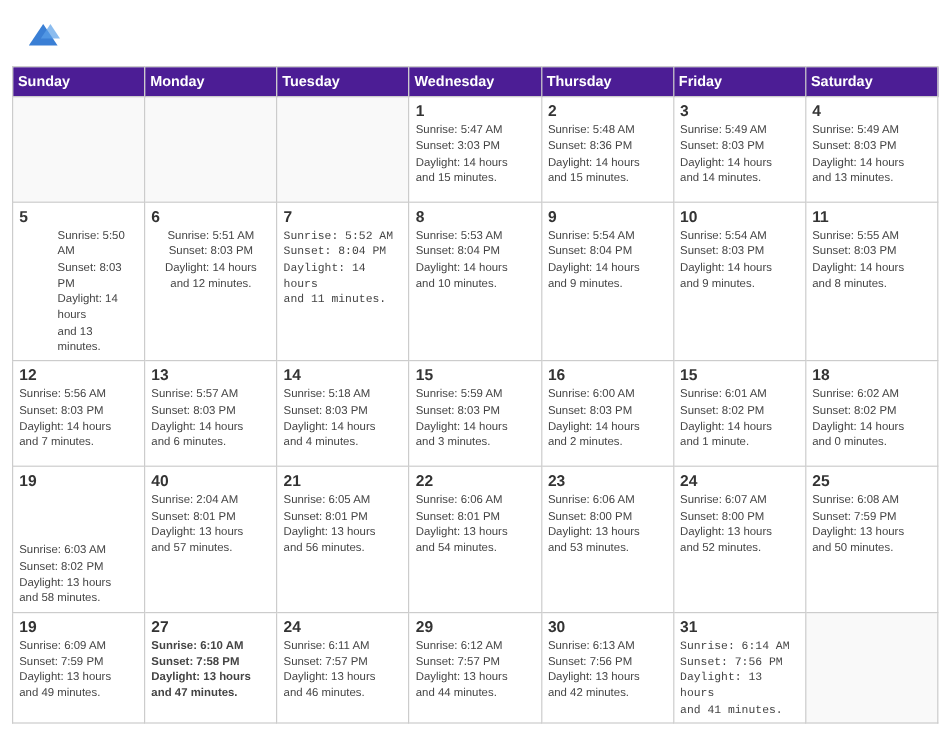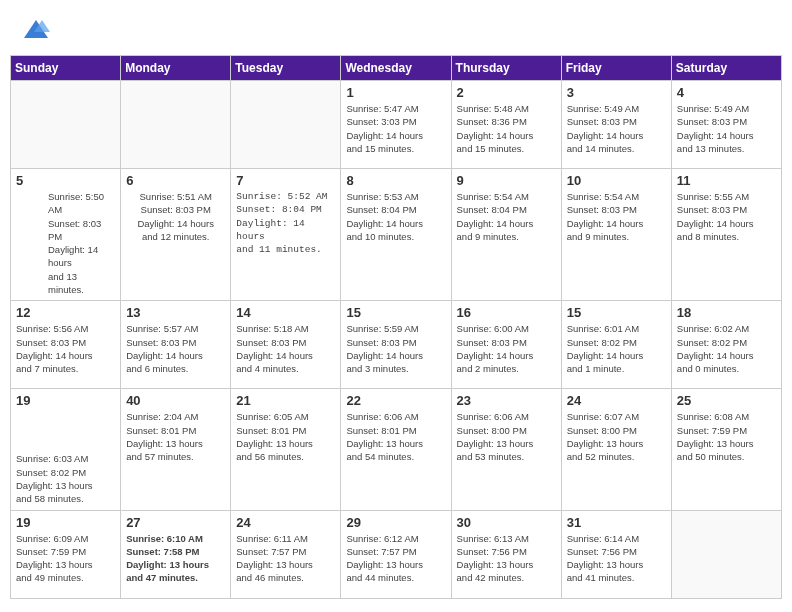--- a/index.html
+++ b/index.html
@@ -340,21 +340,21 @@
         </td>
         <td>
           <span class="day-number">30</span>
           <div class="day-info" style="white-space: pre-line;">Sunrise: 6:13 AM
 Sunset: 7:56 PM
 Daylight: 13 hours
 and 42 minutes.</div>
         </td>
         <td>
           <span class="day-number">31</span>
-          <div class="day-info" style="white-space: pre-line;">Sunrise: 6:14 AM
+          <div class="day-info" style="white-space: pre-line; font-family: Liberation Mono, monospace;">Sunrise: 6:14 AM
 Sunset: 7:56 PM
 Daylight: 13 hours
 and 41 minutes.</div>
         </td>
         <td class="empty"></td>
       </tr>
     </tbody>
 </table>
 
 </body></html>

